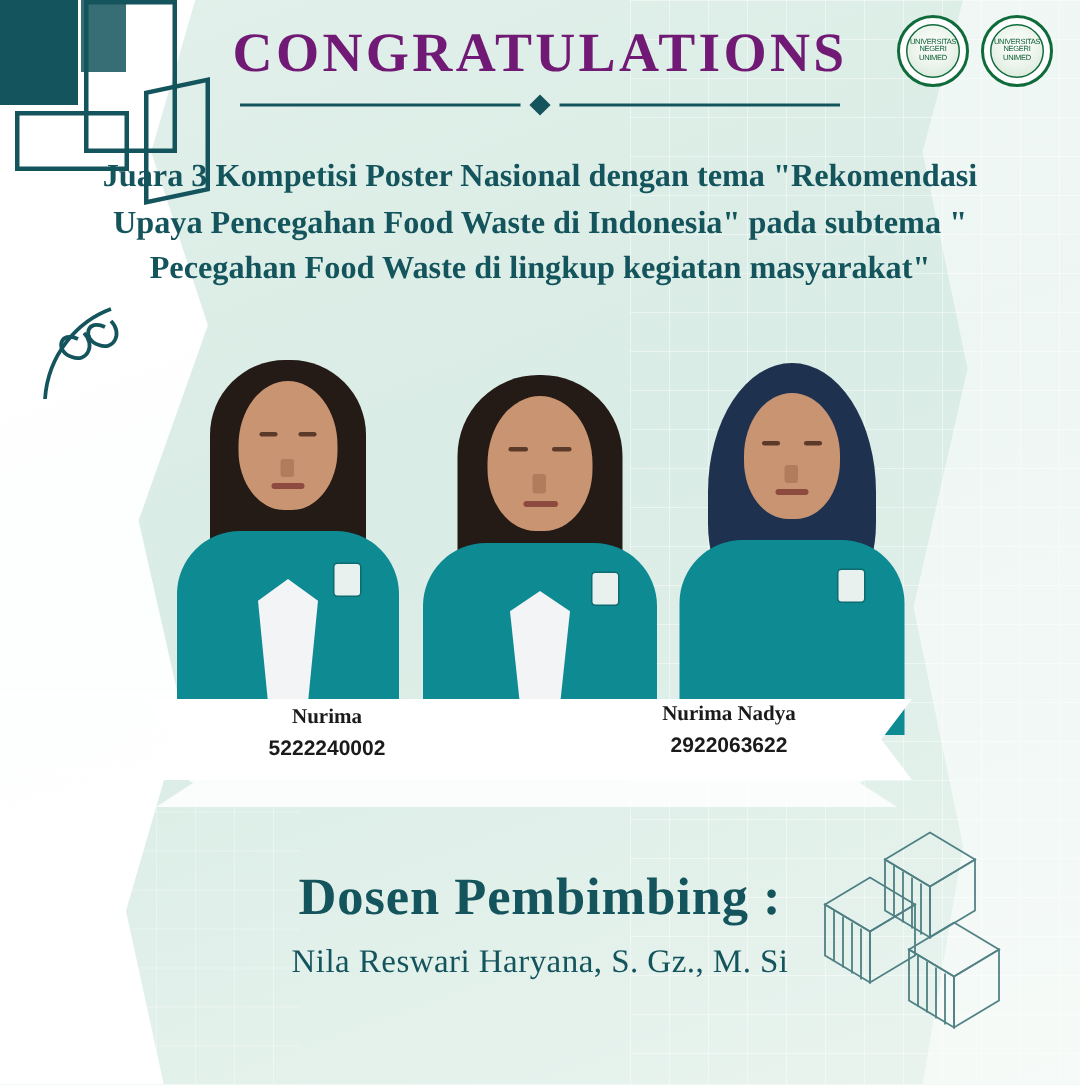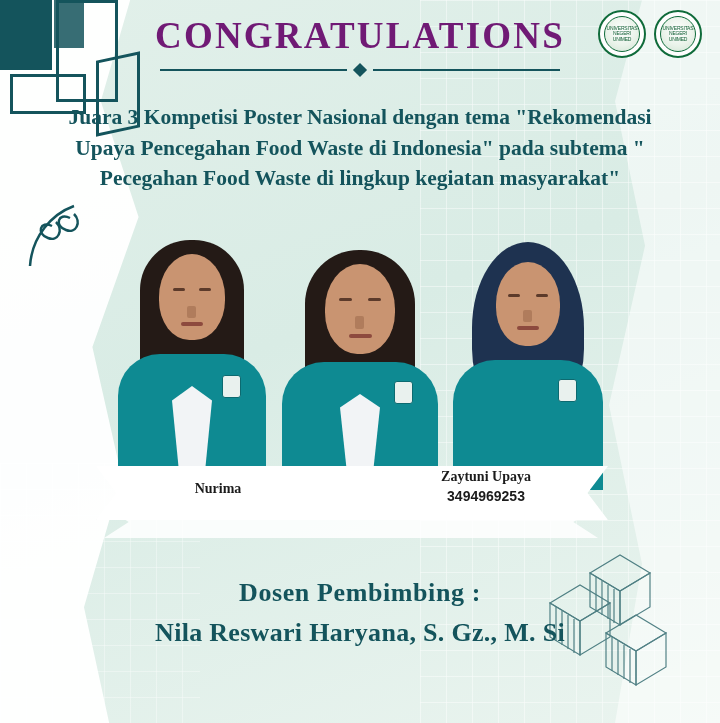--- a/index.html
+++ b/index.html
@@ -309,28 +309,28 @@
   .footer {
     position: absolute;
     left: 0;
     right: 0;
     top: 578px;
     text-align: center;
     color: #14545c;
     font-family: "Liberation Serif", serif;
   }
   .footer .lbl {
-    font-size: 26px;
+    font-size: 35px;
     font-weight: bold;
     letter-spacing: 0.6px;
   }
   .footer .nm {
     margin-top: 10px;
-    font-size: 26px;
-    font-weight: bold;
+    font-size: 22px;
+    font-weight: normal;
     letter-spacing: 0.3px;
   }
 </style>
 </head>
 <body>
 
 <div class="poster">
 
   <div class="bg-base"></div>
   <div class="bg-grid"></div>
@@ -431,24 +431,25 @@
       <div class="p-body"></div>
       <div class="p-badge"></div>
     </div>
 
   </div>
 
   <div class="ribbon-shadow"></div>
   <div class="ribbon">
     <div class="name-cell nc1">
       <div class="nm">Nurima</div>
+      <div class="nim">5222240002</div>
     </div>
     <div class="name-cell nc3">
-      <div class="nm">Zaytuni Upaya</div>
-      <div class="nim">3494969253</div>
+      <div class="nm">Nurima Nadya</div>
+      <div class="nim">2922063622</div>
     </div>
   </div>
 
   <div class="footer">
     <div class="lbl">Dosen Pembimbing :</div>
     <div class="nm">Nila Reswari Haryana, S. Gz., M. Si</div>
   </div>
 
 </div>
 

